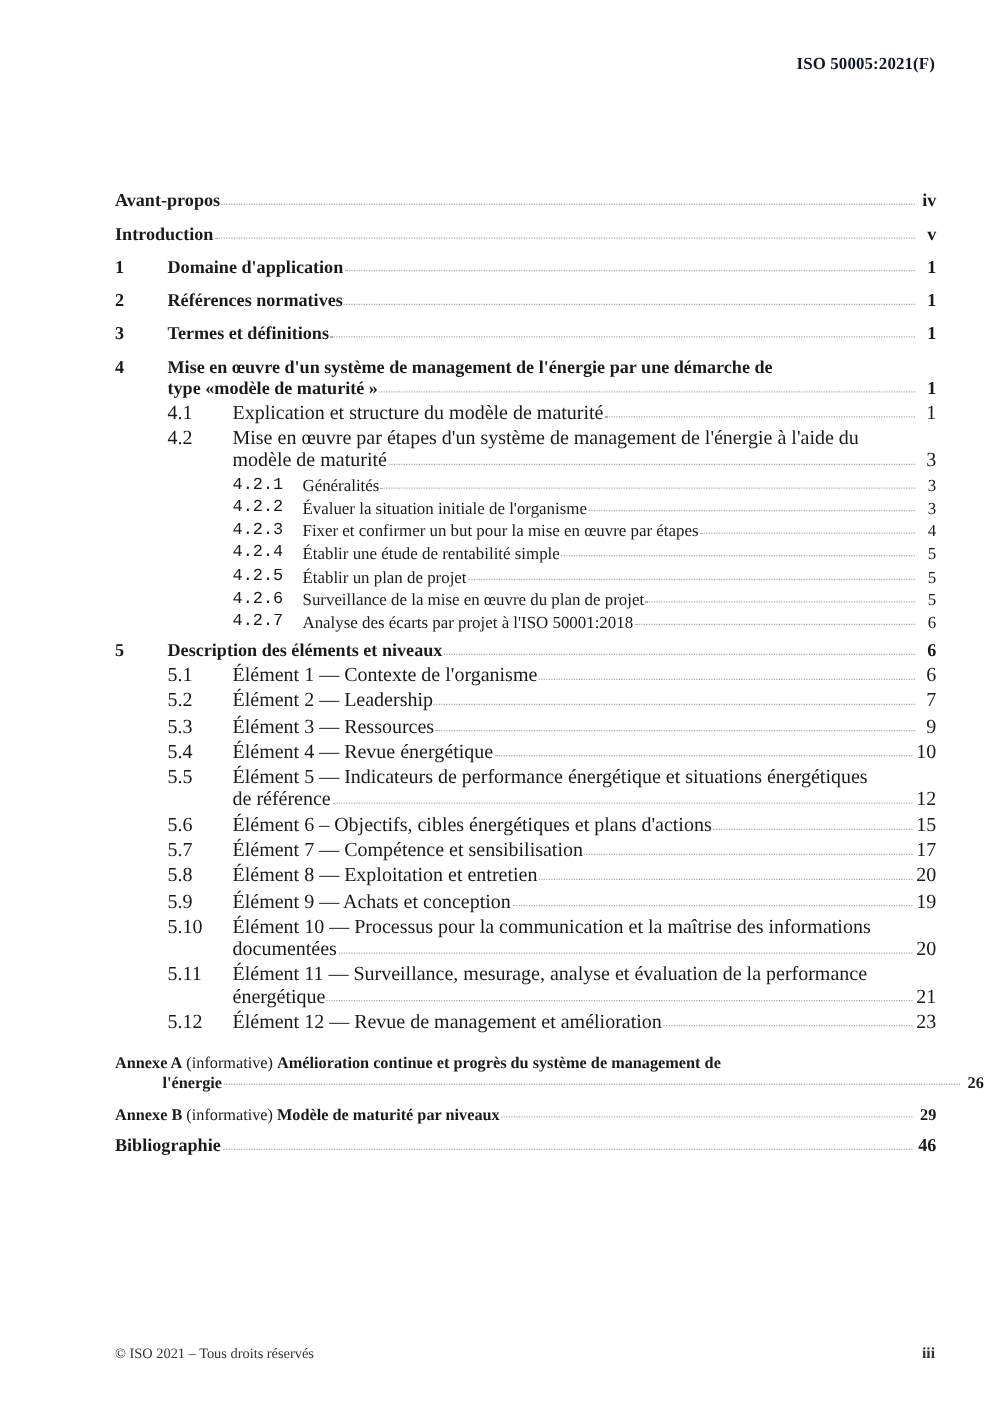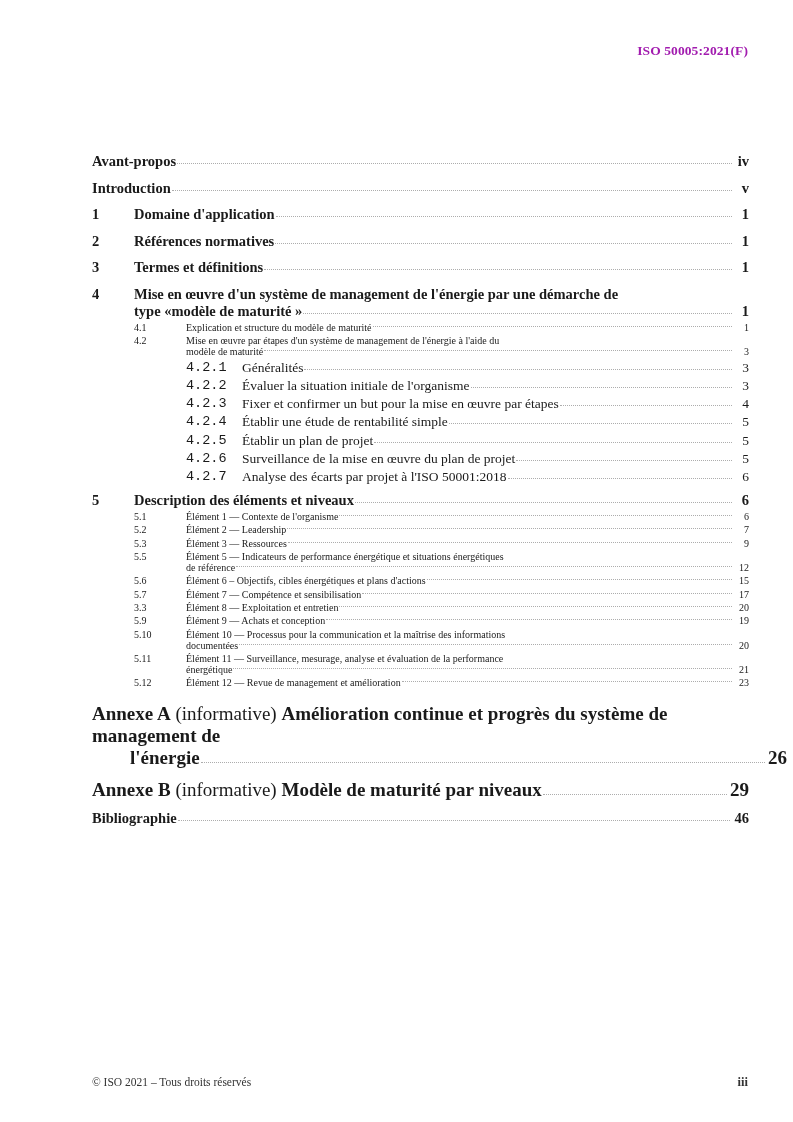--- a/index.html
+++ b/index.html
@@ -24,21 +24,21 @@
   
   .doc-header {
     position: absolute;
     top: 43px;
     left: 92px;
     right: 45px;
     text-align: right;
     font-size: 13.5px;
     font-weight: bold;
     letter-spacing: 0.1px;
-    color: #a21caf;
+    color: #0f172a;
   }
 
   
   .title-row {
     position: absolute;
     top: 105px;
     left: 92px;
     right: 45px;
     display: flex;
     align-items: baseline;
@@ -127,39 +127,39 @@
   .lv-1 {
     font-size: 14.5px;
     font-weight: bold;
     margin-bottom: 9.5px;
   }
   .lv-1 .num { width: 42px; }
   .lv-1 .pg { min-width: 14px; }
 
   
   .lv-2 {
-    font-size: 10px;
+    font-size: 16px;
     font-weight: normal;
     margin-bottom: 2.3px;
   }
   .lv-2 .num { width: 52px; padding-left: 42px; box-sizing: content-box; }
   .lv-2 .pg { min-width: 14px; }
 
   
   .lv-3 {
     font-size: 13.5px;
     font-weight: normal;
     margin-bottom: 2.3px;
   }
   .lv-3 .num { width: 56px; padding-left: 94px; box-sizing: content-box; font-family: Liberation Mono, monospace; }
   .lv-3 .pg { min-width: 14px; }
 
   
   .lv-annex {
-    font-size: 19px;
+    font-size: 13px;
     font-weight: bold;
     margin-bottom: 9.5px;
   }
   .lv-annex .pg { min-width: 16px; }
   .lv-annex .annex-kind {
     font-weight: normal;
   }
   .lv-annex .wrap-cont {
     padding-left: 38px;
   }
@@ -407,20 +407,30 @@
       <span class="num">5.3</span>
       <div class="body">
         <div class="line">
           <span class="txt">Élément 3 — Ressources</span>
           <span class="leader"></span>
           <span class="pg">9</span>
         </div>
       </div>
     </div>
 
+    <div class="toc-entry lv-2">
+      <span class="num">5.4</span>
+      <div class="body">
+        <div class="line">
+          <span class="txt">Élément 4 — Revue énergétique</span>
+          <span class="leader"></span>
+          <span class="pg">10</span>
+        </div>
+      </div>
+    </div>
 
     <div class="toc-entry lv-2">
       <span class="num">5.5</span>
       <div class="body">
         <div class="wrap-first">Élément 5 — Indicateurs de performance énergétique et situations énergétiques</div>
         <div class="line">
           <span class="txt">de référence</span>
           <span class="leader"></span>
           <span class="pg">12</span>
         </div>
@@ -443,21 +453,21 @@
       <div class="body">
         <div class="line">
           <span class="txt">Élément 7 — Compétence et sensibilisation</span>
           <span class="leader"></span>
           <span class="pg">17</span>
         </div>
       </div>
     </div>
 
     <div class="toc-entry lv-2">
-      <span class="num">3.3</span>
+      <span class="num">5.8</span>
       <div class="body">
         <div class="line">
           <span class="txt">Élément 8 — Exploitation et entretien</span>
           <span class="leader"></span>
           <span class="pg">20</span>
         </div>
       </div>
     </div>
 
     <div class="toc-entry lv-2">

